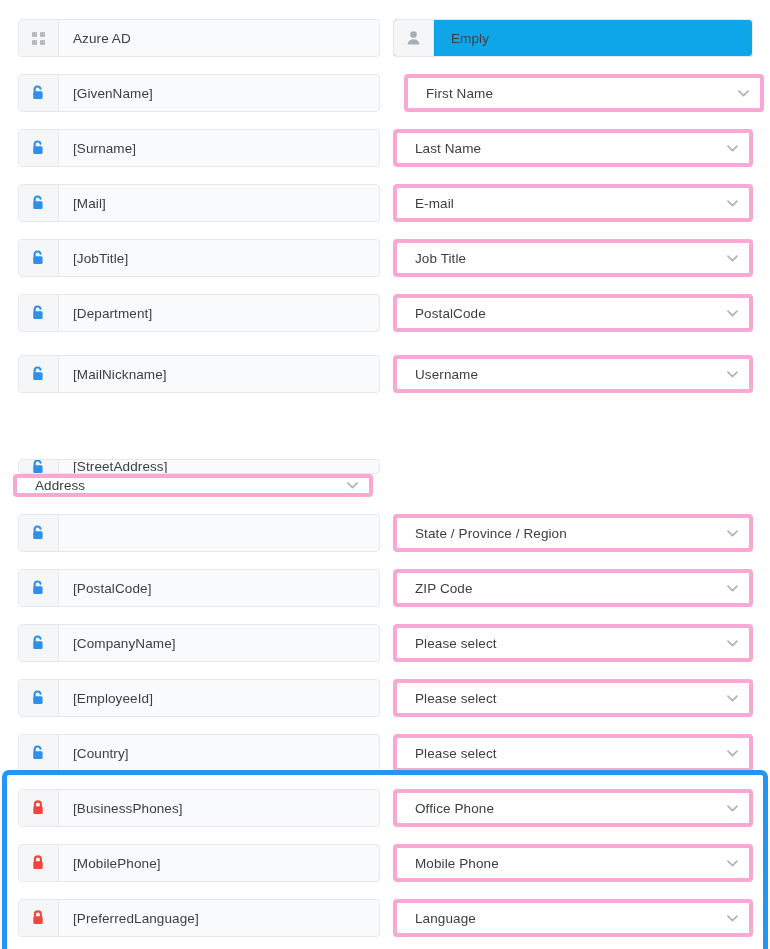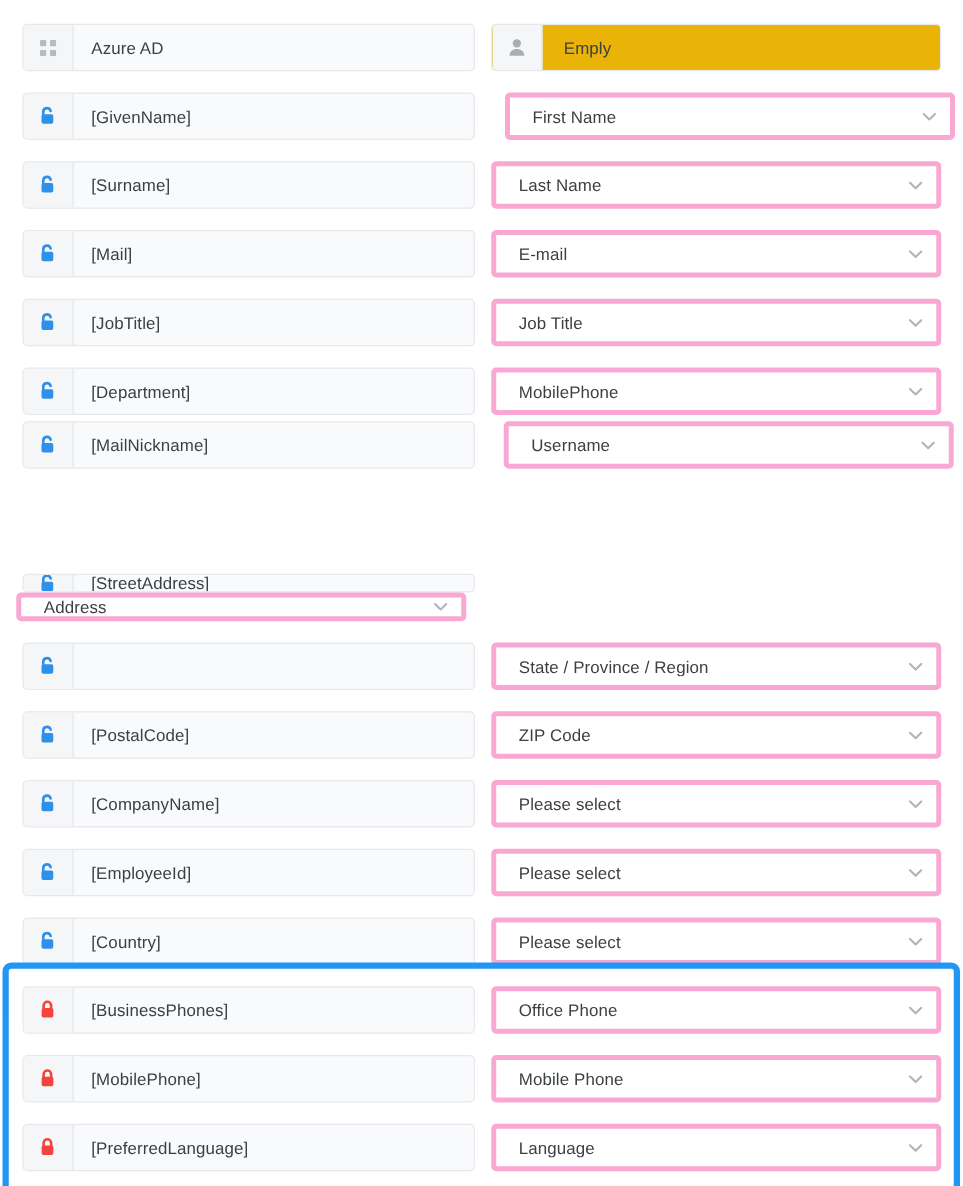--- a/index.html
+++ b/index.html
@@ -72,21 +72,21 @@
     width: 360px;
     margin-left: 13px;
     display: flex;
     align-items: center;
     background: #ffffff;
     border: 4px solid #f9a8d4;
     border-radius: 4px;
     box-sizing: border-box;
   }
   .cell-right.header-cell {
-    background: #eab308;
+    background: #0ea5e9;
     border: 1px solid #e6e8eb;
     padding: 0;
     align-items: stretch;
     overflow: hidden;
   }
   .right-label {
     flex: 1;
     display: flex;
     align-items: center;
     padding-left: 18px;
@@ -234,29 +234,29 @@
       <div class="cell-left">
         <div class="icon-box">
           <svg class="ico" width="15" height="16" viewBox="0 0 15 16" aria-hidden="true">
             <path d="M3.6 6.4V4.3a3.0 3.0 0 0 1 5.9-0.5" fill="none" stroke="#2f90ea" stroke-width="2.1" stroke-linecap="round"></path>
             <rect x="2.2" y="6.3" width="9.4" height="7.6" rx="1.5" fill="#2f90ea"></rect>
           </svg>
         </div>
         <div class="left-label">[Department]</div>
       </div>
       <div class="cell-right">
-        <div class="right-label">MobilePhone</div>
-        <div class="chevron">
-          <svg class="ico" width="11" height="7" viewBox="0 0 11 7" aria-hidden="true">
-            <path d="M1 1.2 L5.5 5.6 L10 1.2" fill="none" stroke="#b0b5ba" stroke-width="1.7" stroke-linecap="round" stroke-linejoin="round"></path>
-          </svg>
-        </div>
-      </div>
-    </div>
-    <div class="row" style="top: 337px; gap: 10px;">
+        <div class="right-label">PostalCode</div>
+        <div class="chevron">
+          <svg class="ico" width="11" height="7" viewBox="0 0 11 7" aria-hidden="true">
+            <path d="M1 1.2 L5.5 5.6 L10 1.2" fill="none" stroke="#b0b5ba" stroke-width="1.7" stroke-linecap="round" stroke-linejoin="round"></path>
+          </svg>
+        </div>
+      </div>
+    </div>
+    <div class="row" style="top: 355px;">
       <div class="cell-left">
         <div class="icon-box">
           <svg class="ico" width="15" height="16" viewBox="0 0 15 16" aria-hidden="true">
             <path d="M3.6 6.4V4.3a3.0 3.0 0 0 1 5.9-0.5" fill="none" stroke="#2f90ea" stroke-width="2.1" stroke-linecap="round"></path>
             <rect x="2.2" y="6.3" width="9.4" height="7.6" rx="1.5" fill="#2f90ea"></rect>
           </svg>
         </div>
         <div class="left-label">[MailNickname]</div>
       </div>
       <div class="cell-right">

